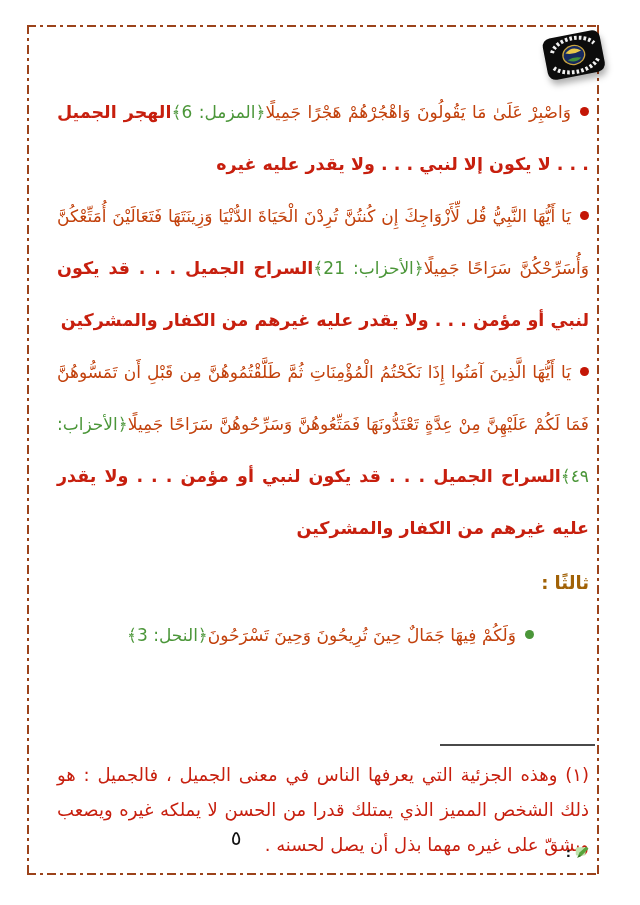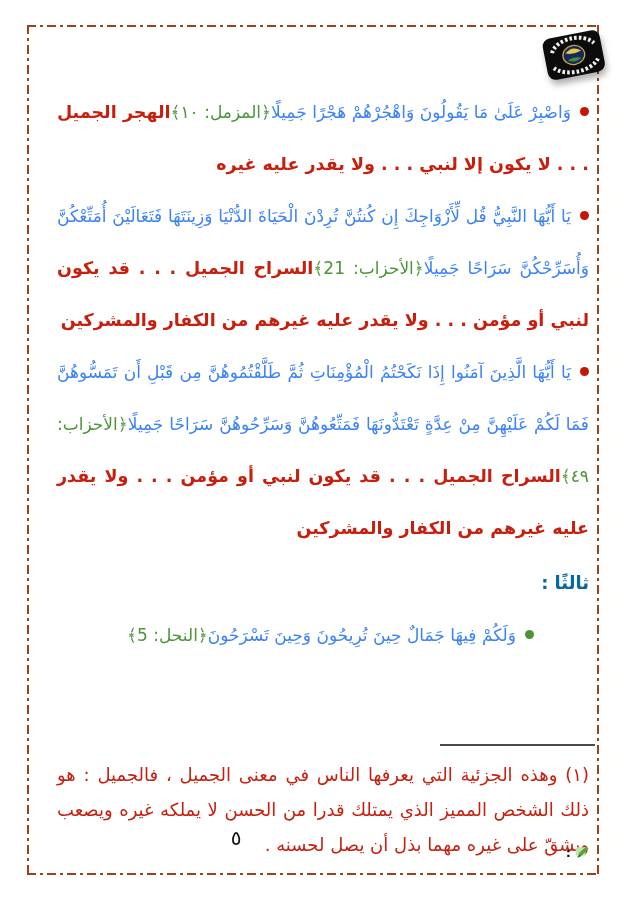--- a/index.html
+++ b/index.html
@@ -24,26 +24,26 @@
   .content{
     position:absolute;left:57px;top:86px;width:532px;
     direction:rtl;text-align:justify;color:#1f1f1f;
   }
   .content p{margin:0;line-height:52px;font-size:17px;}
   .bullet-dot{
     display:inline-block;width:9px;height:9px;border-radius:50%;
     background:#c41606;margin-left:9px;vertical-align:2px;
   }
   .bullet-dot.green{background:#4b9639;}
-  .verse{color:#3b82f6;}
+  .verse{color:#c2410c;}
   .verse-ref{color:#4b9639;}
   .comment{color:#c71f0e;font-weight:bold;font-size:17.5px;}
   .black-para{margin-top:10px !important;font-size:17.5px !important;color:#1d1d1d;}
   .fn-marker{font-size:11px;vertical-align:super;color:#1d1d1d;}
-  .third-heading{margin-top:3px !important;color:#0369a1;font-weight:bold;font-size:18px !important;}
+  .third-heading{margin-top:3px !important;color:#a16207;font-weight:bold;font-size:18px !important;}
   .final-bullet{padding-right:55px;}
 
   
   .fn-sep{position:absolute;left:440px;top:744px;width:155px;height:2px;background:#4a4a4a;}
   .footnote{
     position:absolute;left:57px;top:757px;width:532px;direction:rtl;
     text-align:justify;color:#c71f0e;font-size:18px;line-height:35px;
   }
 
   
@@ -73,30 +73,30 @@
       <path d="M 16 36 A 25 15 0 0 0 61 35" stroke="#f2f2f2" stroke-width="4" stroke-dasharray="2.6 2.1" fill="none"></path>
       <ellipse cx="38" cy="27" rx="11" ry="9.5" fill="#16295e" stroke="#caa63f" stroke-width="1.2"></ellipse>
       <path d="M 30 24 Q 38 17 46 24 Q 38 27 30 24 Z" fill="#e8c84a"></path>
       <path d="M 31 31 Q 38 36 45 31 Q 38 28 31 31 Z" fill="#3f8f3a"></path>
     </g>
   </svg>
 </div>
 
 <div class="content">
 
-  <p><span class="bullet-dot"></span><span class="verse">وَاصْبِرْ عَلَىٰ مَا يَقُولُونَ وَاهْجُرْهُمْ هَجْرًا جَمِيلًا</span><span class="verse-ref">﴿المزمل: ١٠﴾</span><span class="comment">الهجر الجميل . . . لا يكون إلا لنبي . . . ولا يقدر عليه غيره</span></p>
+  <p><span class="bullet-dot"></span><span class="verse">وَاصْبِرْ عَلَىٰ مَا يَقُولُونَ وَاهْجُرْهُمْ هَجْرًا جَمِيلًا</span><span class="verse-ref">﴿المزمل: 6﴾</span><span class="comment">الهجر الجميل . . . لا يكون إلا لنبي . . . ولا يقدر عليه غيره</span></p>
 
   <p><span class="bullet-dot"></span><span class="verse">يَا أَيُّهَا النَّبِيُّ قُل لِّأَزْوَاجِكَ إِن كُنتُنَّ تُرِدْنَ الْحَيَاةَ الدُّنْيَا وَزِينَتَهَا فَتَعَالَيْنَ أُمَتِّعْكُنَّ وَأُسَرِّحْكُنَّ سَرَاحًا جَمِيلًا</span><span class="verse-ref">﴿الأحزاب: 21﴾</span><span class="comment">السراح الجميل . . . قد يكون لنبي أو مؤمن . . . ولا يقدر عليه غيرهم من الكفار والمشركين</span></p>
 
   <p><span class="bullet-dot"></span><span class="verse">يَا أَيُّهَا الَّذِينَ آمَنُوا إِذَا نَكَحْتُمُ الْمُؤْمِنَاتِ ثُمَّ طَلَّقْتُمُوهُنَّ مِن قَبْلِ أَن تَمَسُّوهُنَّ فَمَا لَكُمْ عَلَيْهِنَّ مِنْ عِدَّةٍ تَعْتَدُّونَهَا فَمَتِّعُوهُنَّ وَسَرِّحُوهُنَّ سَرَاحًا جَمِيلًا</span><span class="verse-ref">﴿الأحزاب: ٤٩﴾</span><span class="comment">السراح الجميل . . . قد يكون لنبي أو مؤمن . . . ولا يقدر عليه غيرهم من الكفار والمشركين</span></p>
 
 
   <p class="third-heading">ثالثًا :</p>
 
-  <p class="final-bullet"><span class="bullet-dot green"></span><span class="verse">وَلَكُمْ فِيهَا جَمَالٌ حِينَ تُرِيحُونَ وَحِينَ تَسْرَحُونَ</span><span class="verse-ref">﴿النحل: 5﴾</span></p>
+  <p class="final-bullet"><span class="bullet-dot green"></span><span class="verse">وَلَكُمْ فِيهَا جَمَالٌ حِينَ تُرِيحُونَ وَحِينَ تَسْرَحُونَ</span><span class="verse-ref">﴿النحل: 3﴾</span></p>
 
 </div>
 
 <div class="fn-sep"></div>
 <div class="footnote">(١) وهذه الجزئية التي يعرفها الناس في معنى الجميل ، فالجميل : هو ذلك الشخص المميز الذي يمتلك قدرا من الحسن لا يملكه غيره ويصعب ويشقّ على غيره مهما بذل أن يصل لحسنه .</div>
 
 <div class="page-number">٥</div>
 
 <div class="footer">
   <span class="pen">

